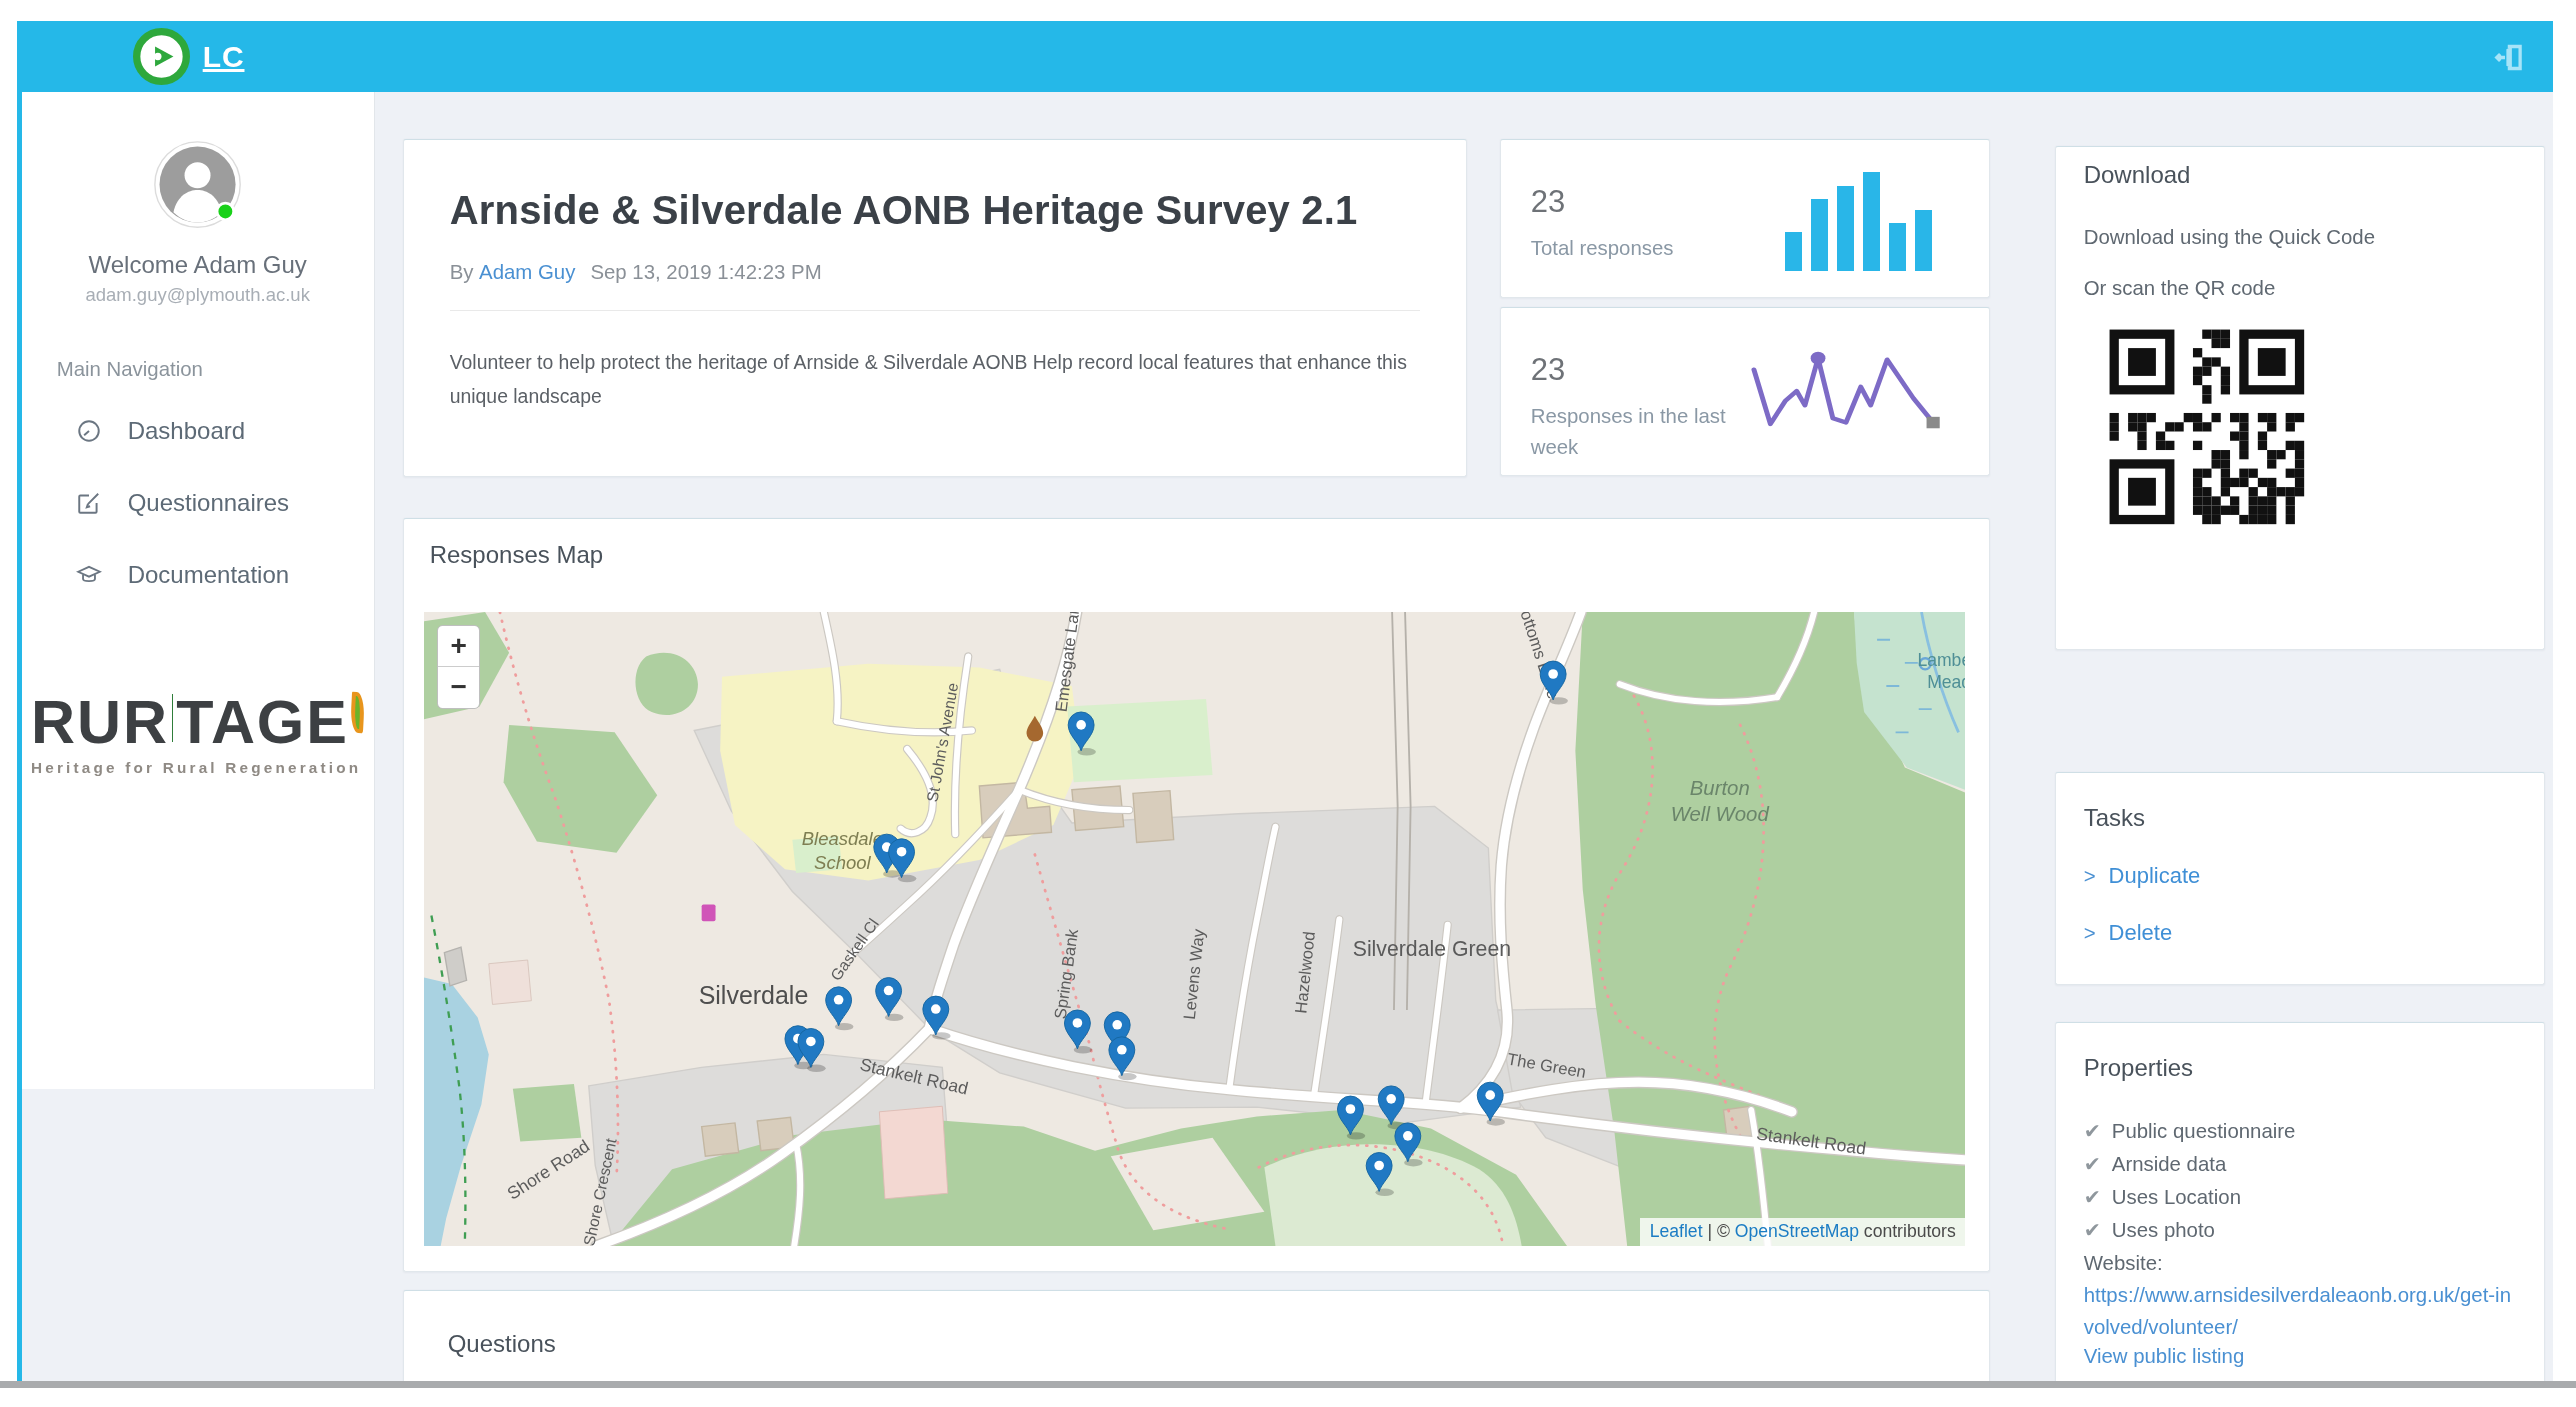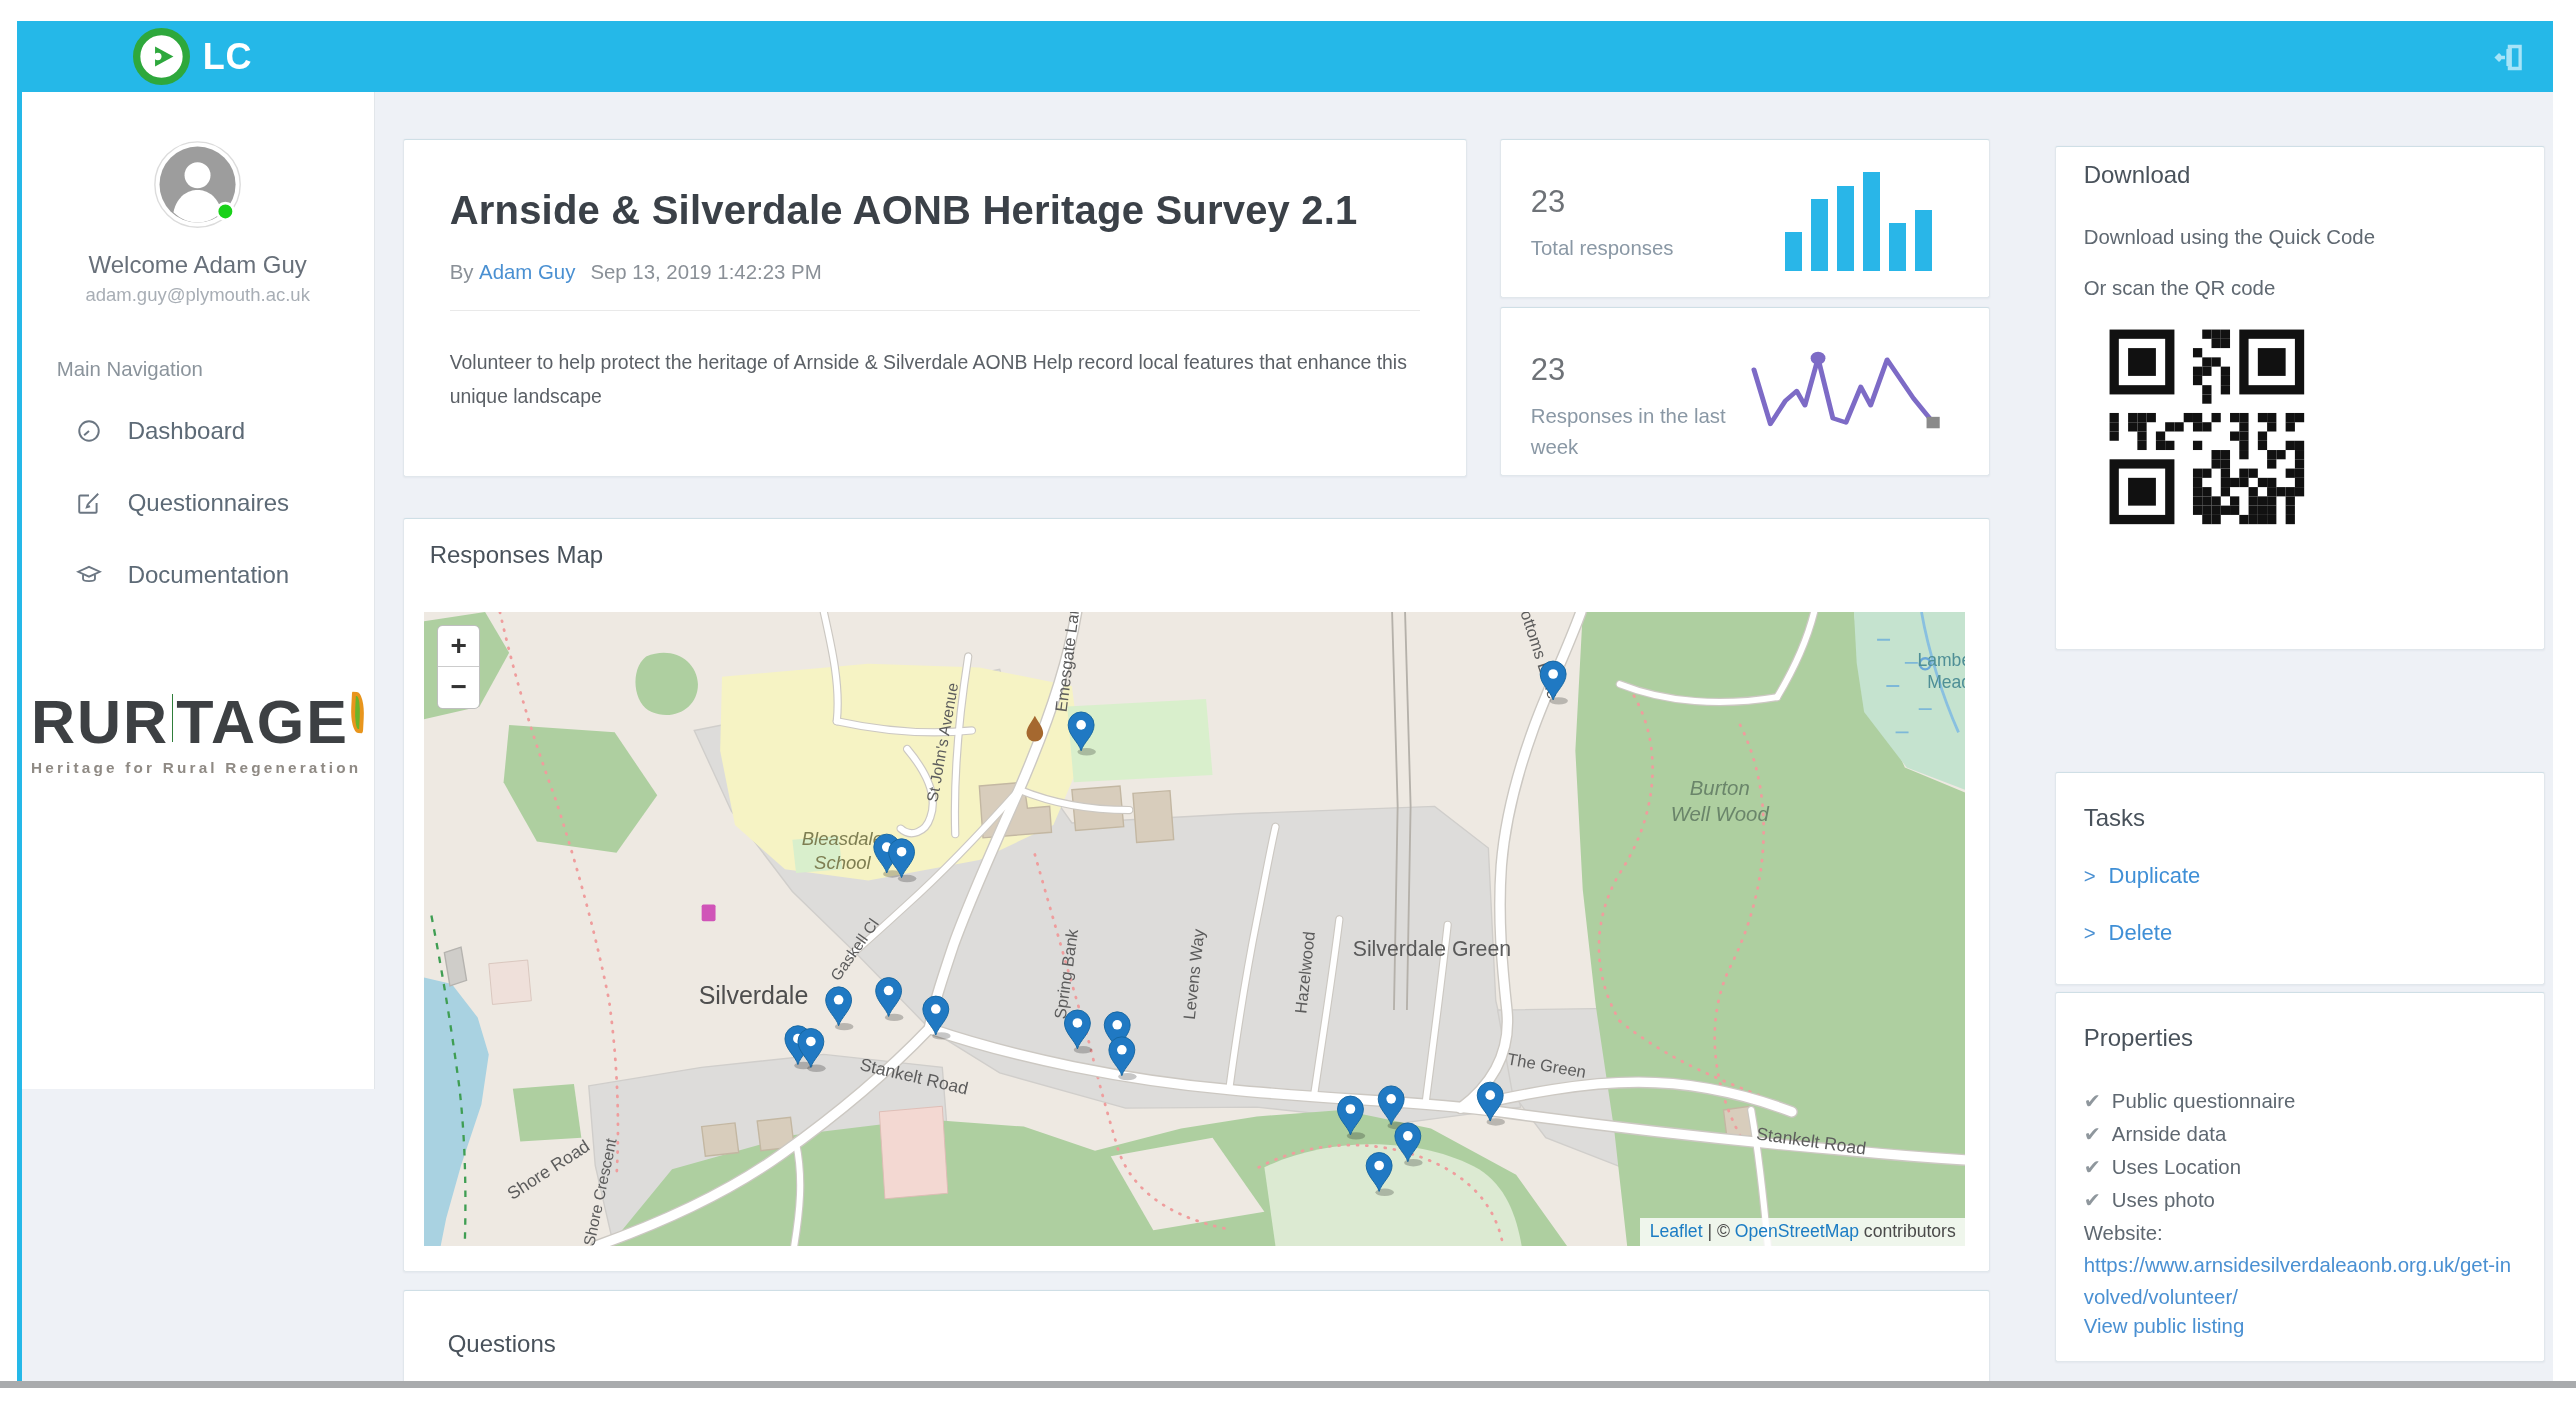--- a/index.html
+++ b/index.html
@@ -3,21 +3,21 @@
 <meta charset="utf-8">
 <style>
   * { margin:0; padding:0; box-sizing:border-box; }
   html,body { width:2576px; height:1407px; background:#fff; font-family:"Liberation Sans","DejaVu Sans",sans-serif; }
   .page { position:relative; width:2576px; height:1407px; background:#fff; overflow:hidden; }
   .app { position:absolute; left:16.7px; top:21px; width:2536px; height:1360px; background:#eef1f6; overflow:hidden; border-left:5.6px solid #25b8e8; }
 
   
   .topbar { position:absolute; left:0; top:0; width:100%; height:71px; background:#25b8e8; z-index:30; }
   .brandmark { position:absolute; left:111px; top:7.4px; display:flex; align-items:center; gap:13px; }
-  .brand-lc { color:#fff; font-size:36px; font-weight:bold; letter-spacing:0.9px; }
+  .brand-lc { color:#fff; font-size:30px; font-weight:bold; letter-spacing:0.9px;text-decoration:underline; }
   .logout { position:absolute; right:26px; top:20.4px; width:33px; height:33px; cursor:pointer; }
 
   
   .sidebar { position:absolute; left:0; top:71px; width:353px; height:997px; background:#fff; border-right:0.9px solid #e2e6ea; z-index:20; }
   .avatar-wrap { position:absolute; left:131px; top:48px; width:90px; height:90px; }
   .welcome { position:absolute; top:159px; width:100%; text-align:center; font-size:24px; color:#68707a; }
   .email { position:absolute; top:192px; width:100%; text-align:center; font-size:18.5px; color:#a8aeb5; }
   .nav-title { position:absolute; left:35px; top:266px; font-size:20.4px; color:#8b949c; }
   .nav-item { position:absolute; left:0; width:100%; height:56px; display:flex; align-items:center; gap:26px; padding-left:54px; font-size:24px; color:#5d6a76; cursor:pointer; }
   .nav-item svg { flex:0 0 auto; }
@@ -67,21 +67,21 @@
   .card-download { left:2033px; top:118px; width:490px; height:504px; padding:14px 28px;margin-top:7px; }
   .dl-sub { margin-top:37px; font-size:20.4px; color:#5f6871; }
   .dl-code { margin-top:30px; font-size:39px; font-weight:bold; color:#4a5159; letter-spacing:0.9px; }
   .dl-qr-label { margin-top:28px; font-size:20.4px; color:#5f6871; }
   .qr { margin-top:24px; margin-left:20.4px; width:215px; height:215px; }
 
   .card-tasks { left:2033px; top:751px; width:490px; height:213px; padding:31px 28px; }
   .task-row { margin-top:31px; font-size:22px; color:#3f8fd6; cursor:pointer; display:flex; align-items:center; gap:13px; }
   .task-row .chev { font-size:20.4px; color:#4a90d2; }
 
-  .card-props { left:2033px; top:971px; width:490px; height:370px; padding:31px 28px; }
+  .card-props { left:2033px; top:1001px; width:490px; height:370px; padding:31px 28px; }
   .prop-list { margin-top:33px; }
   .prop-row { display:flex; gap:11px; font-size:20.4px; color:#5f6871; line-height:1.62; }
   .prop-row .check { color:#8f979d; font-size:20.4px; }
   .prop-site-label { font-size:20.4px; color:#5f6871; line-height:1.62; }
   .prop-link { font-size:20.4px; color:#4a90d2; line-height:1.55; word-break:break-all; cursor:pointer; }
   .prop-listing { margin-top:1.9px; font-size:20.4px; color:#4a90d2; cursor:pointer; }
 
   .bottom-bar { position:absolute; left:0; top:1381px; width:2576px; height:6.5px; background:#a9abad; z-index:40; }
 </style>
 </head>

